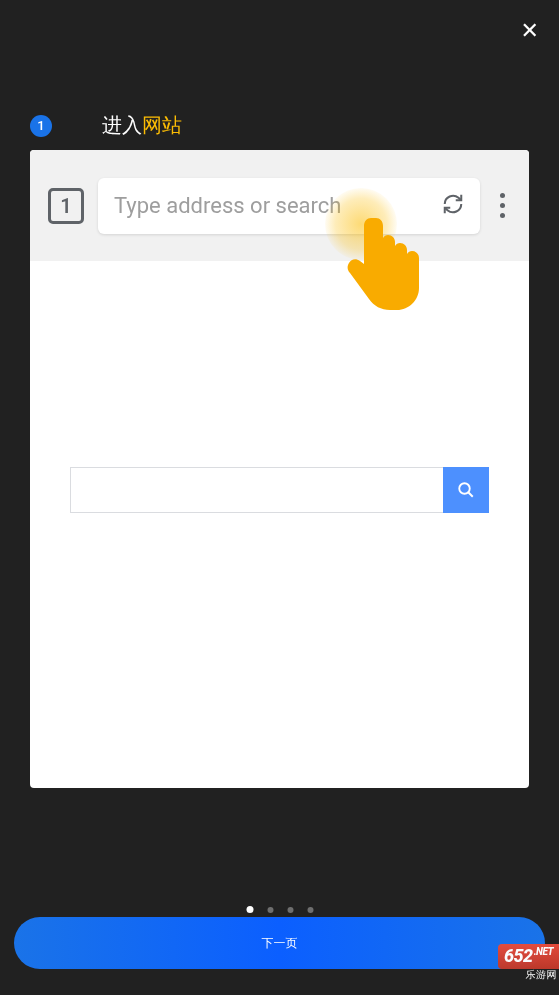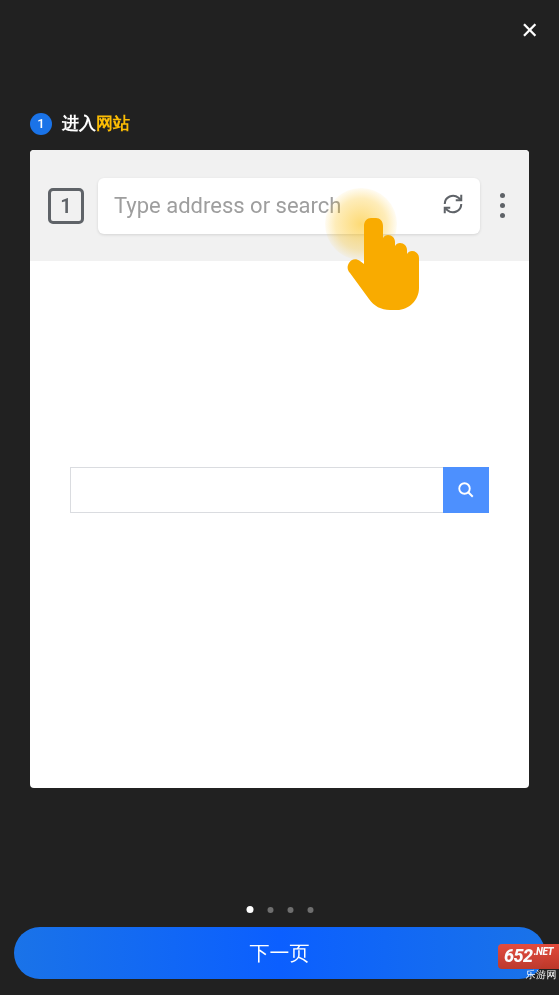--- a/index.html
+++ b/index.html
@@ -39,22 +39,23 @@
       background: #1a73e8;
       color: #fff;
       display: flex;
       align-items: center;
       justify-content: center;
       font-size: 13px;
       font-weight: 500;
     }
     .step-text {
       color: #fff;
-      font-size: 17px;
-      font-weight: 700;
+      font-size: 20px;
+      font-weight: 400;
+      margin-left: 40px;
     }
     .step-text .highlight {
       color: #fbbc04;
     }
     .screenshot-card {
       position: absolute;
       top: 150px;
       left: 30px;
       width: 499px;
       height: 638px;
@@ -167,31 +168,31 @@
       border-radius: 50%;
       background: rgba(255,255,255,0.35);
     }
     .dot.active {
       background: #fff;
       width: 7px;
       height: 7px;
     }
     .next-btn {
       position: absolute;
-      bottom: 16px;
+      bottom: 26px;
       left: 14px;
       right: 14px;
       height: 52px;
       background: linear-gradient(90deg, #1a73e8 0%, #0b5fff 50%, #1a73e8 100%);
       border-radius: 26px;
       display: flex;
       align-items: center;
       justify-content: center;
       color: #fff;
-      font-size: 20px;
+      font-size: 12px;
       cursor: pointer;
     }
     .watermark {
       position: absolute;
       bottom: 14px;
       right: 0;
       width: 128px;
       height: 44px;
       opacity: 0.98;
     }

